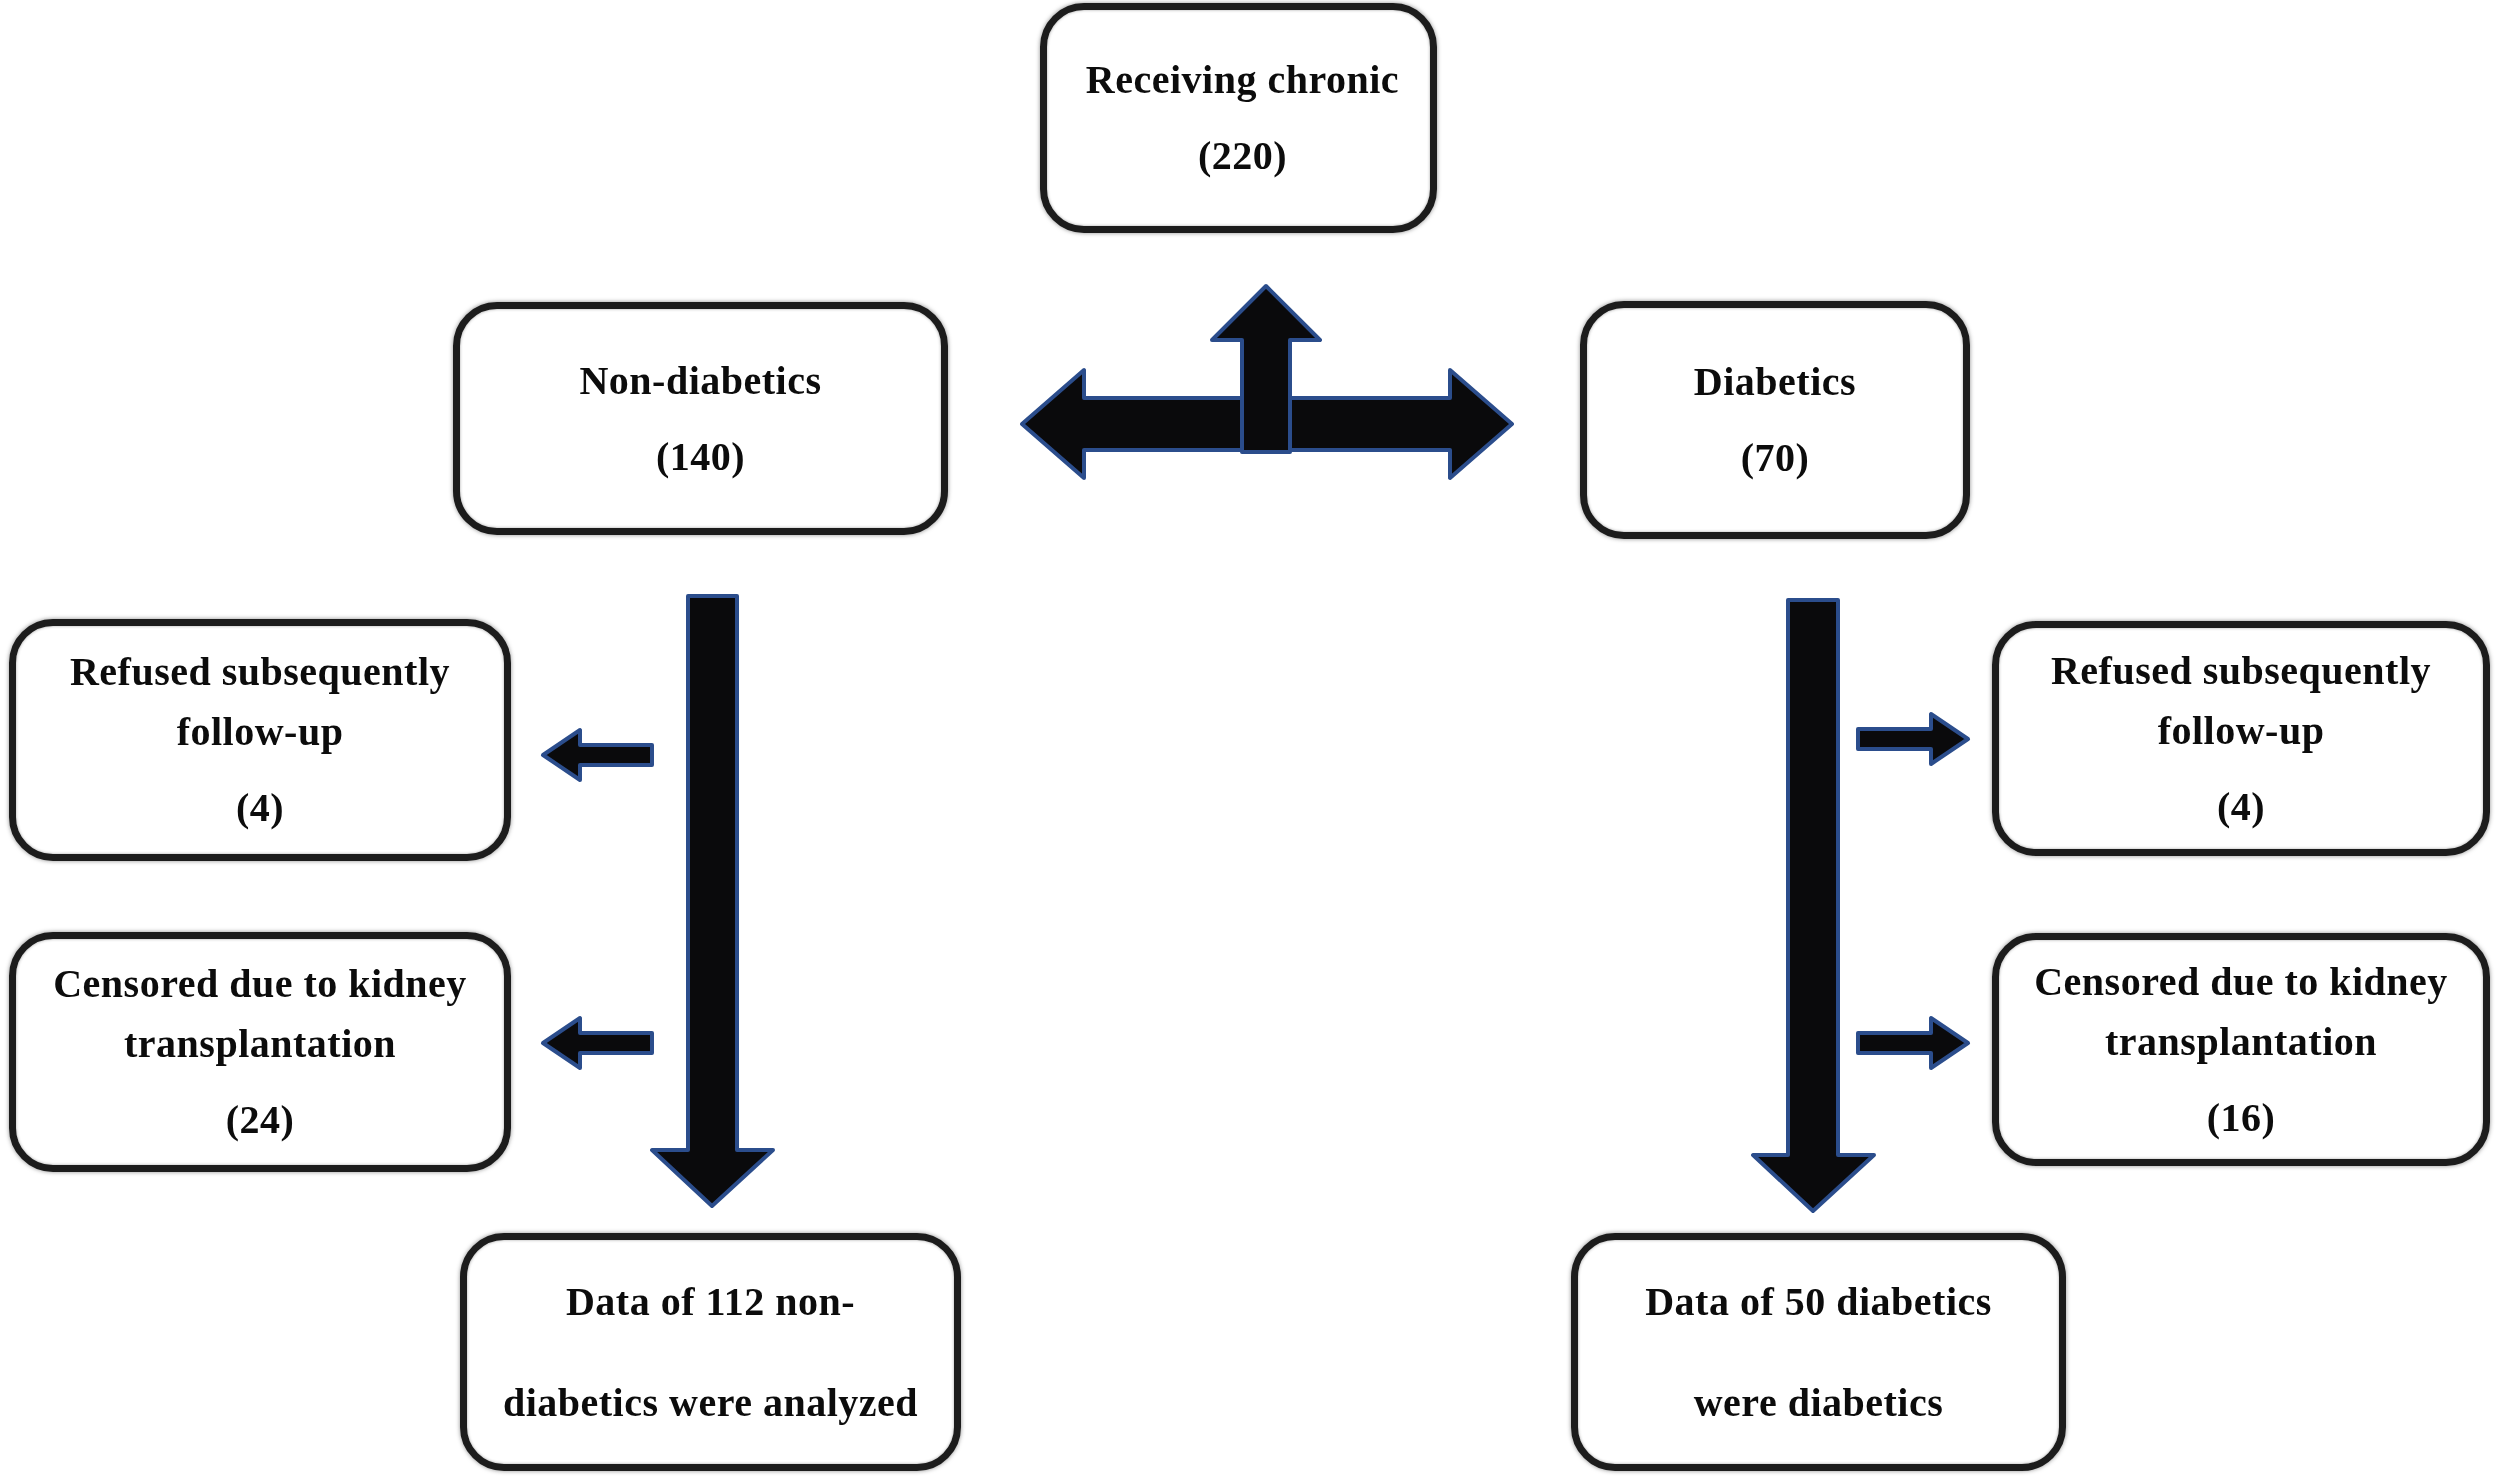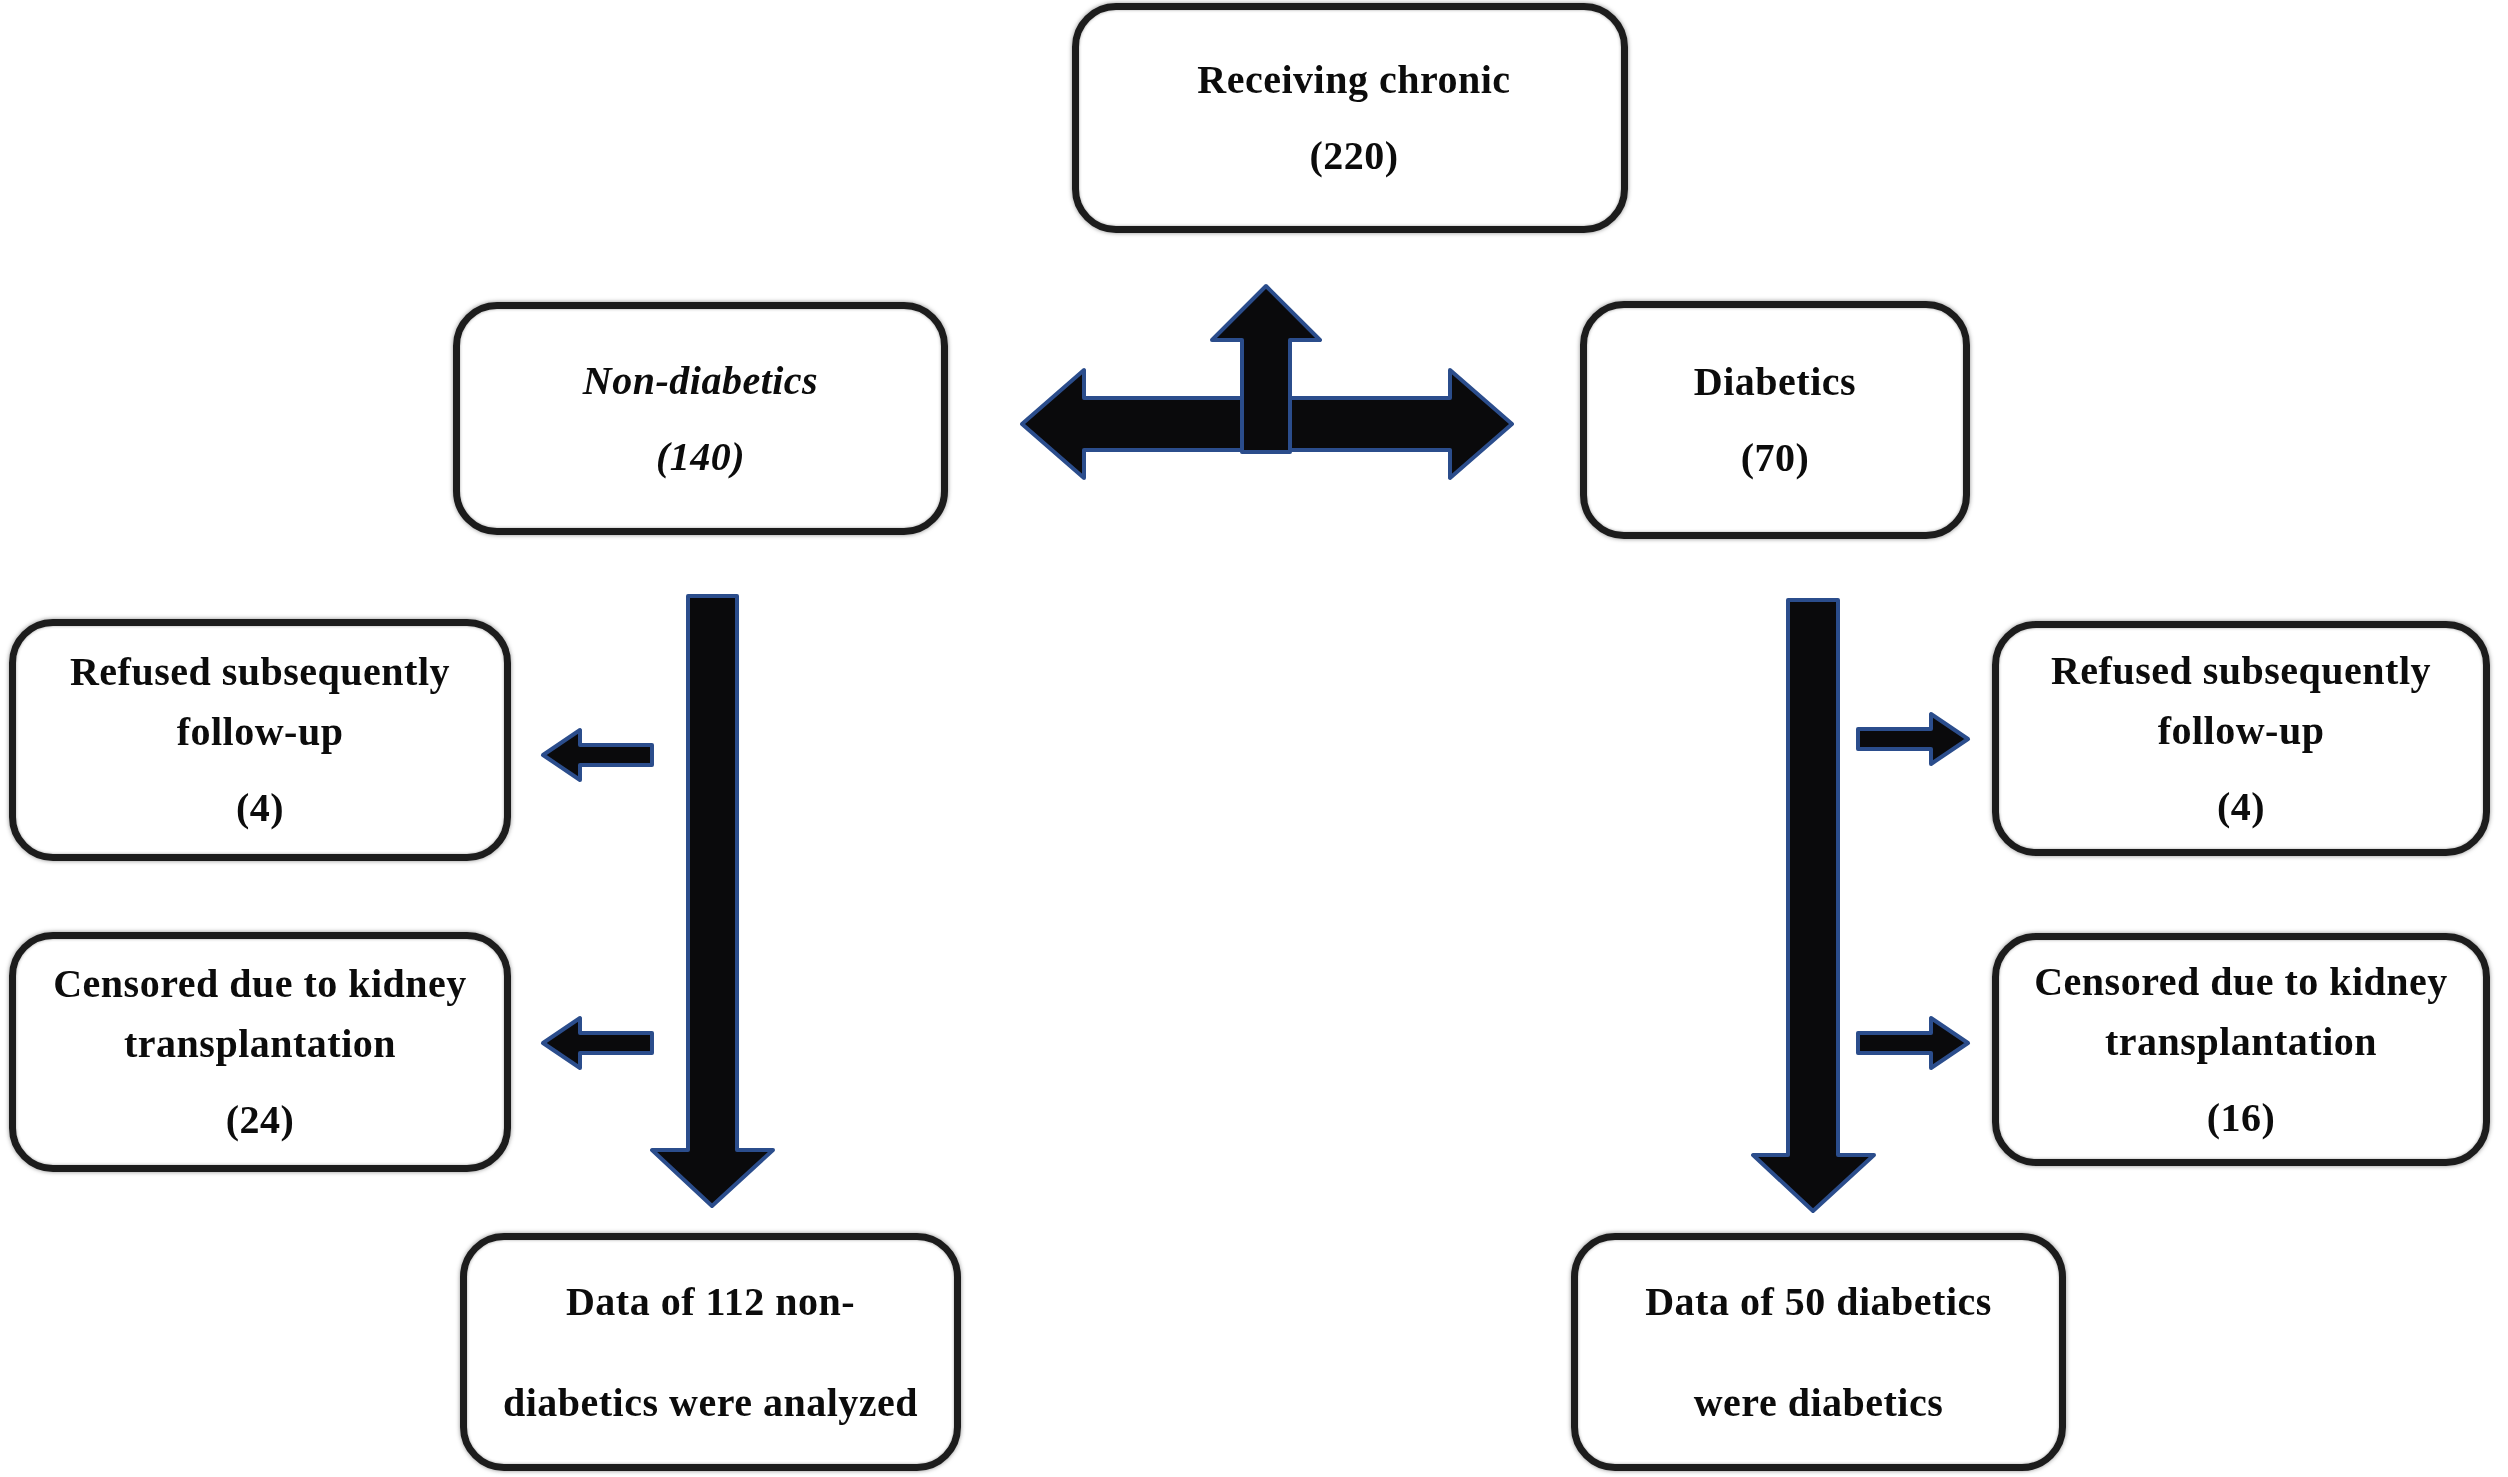--- a/index.html
+++ b/index.html
@@ -58,26 +58,26 @@
     <path class="arrow" d="M1022,424 L1084,370 L1084,398 L1450,398 L1450,370 L1512,424 L1450,478 L1450,450 L1084,450 L1084,478 Z"></path>
     <path class="arrow" d="M1266,286 L1320,340 L1290,340 L1290,452 L1242,452 L1242,340 L1212,340 Z"></path>
     <path class="arrow" d="M688,596 L737,596 L737,1150 L773,1150 L712,1206 L652,1150 L688,1150 Z"></path>
     <path class="arrow" d="M1788,600 L1838,600 L1838,1155 L1874,1155 L1813,1211 L1753,1155 L1788,1155 Z"></path>
     <path class="arrow" d="M543,755 L580,730 L580,745 L652,745 L652,765 L580,765 L580,780 Z"></path>
     <path class="arrow" d="M543,1043 L580,1018 L580,1033 L652,1033 L652,1053 L580,1053 L580,1068 Z"></path>
     <path class="arrow" d="M1968,739 L1931,714 L1931,729 L1858,729 L1858,749 L1931,749 L1931,764 Z"></path>
     <path class="arrow" d="M1968,1043 L1931,1018 L1931,1033 L1858,1033 L1858,1053 L1931,1053 L1931,1068 Z"></path>
   </svg>
 
-  <div class="bx" style="left:1072px; top:3px; width:556px; height:230px;padding-left:8px;">
+  <div class="bx" style="left:1040px; top:3px; width:397px; height:230px;padding-left:8px;">
     <div>Receiving chronic</div>
     <div class="count">(220)</div>
   </div>
 
-  <div class="bx" style="left:453px; top:302px; width:495px; height:233px;font-style:italic;">
+  <div class="bx" style="left:453px; top:302px; width:495px; height:233px;">
     <div>Non-diabetics</div>
     <div class="count">(140)</div>
   </div>
 
   <div class="bx" style="left:1580px; top:301px; width:390px; height:238px;">
     <div>Diabetics</div>
     <div class="count">(70)</div>
   </div>
 
   <div class="bx" style="left:9px; top:619px; width:502px; height:242px;">

